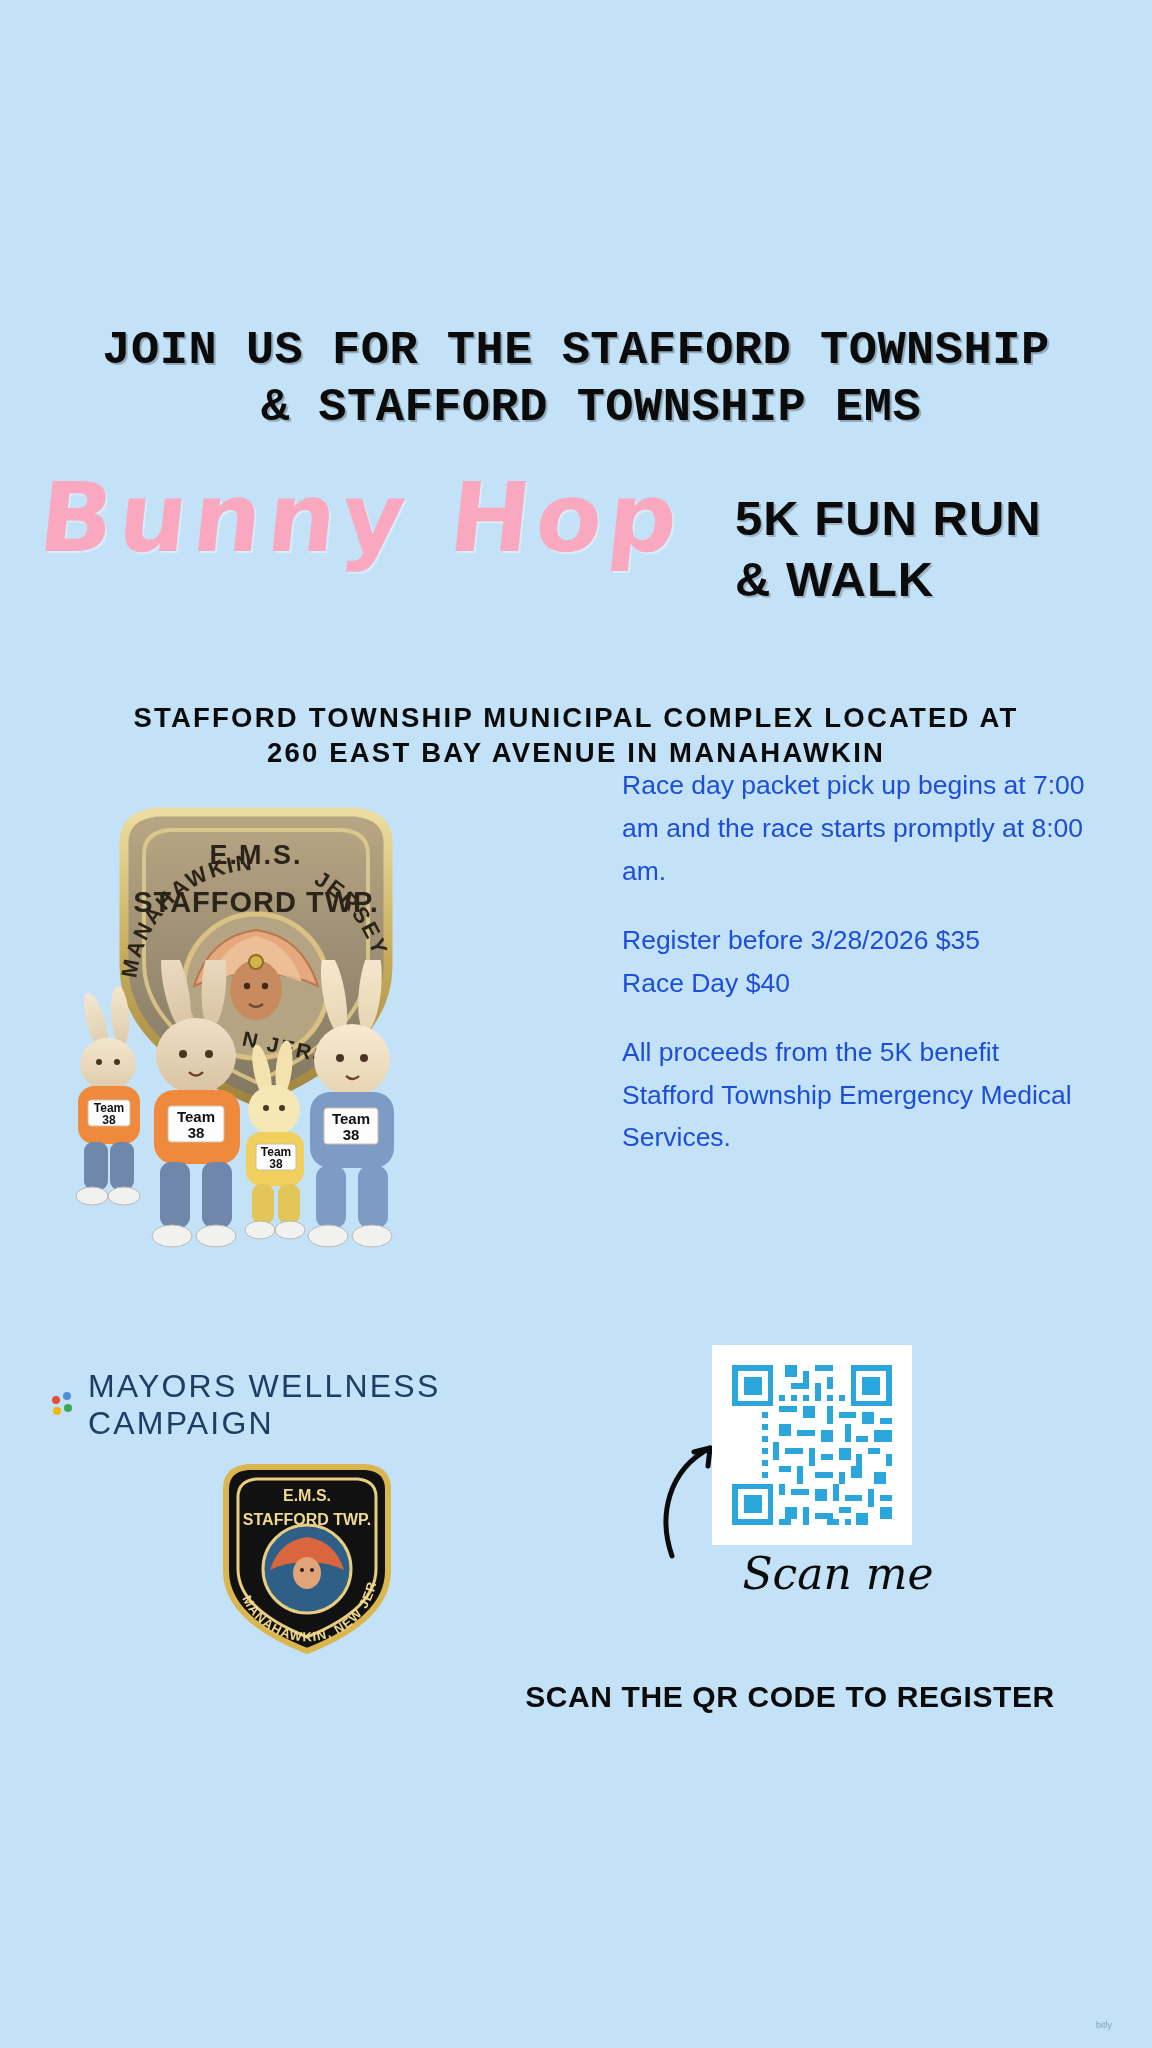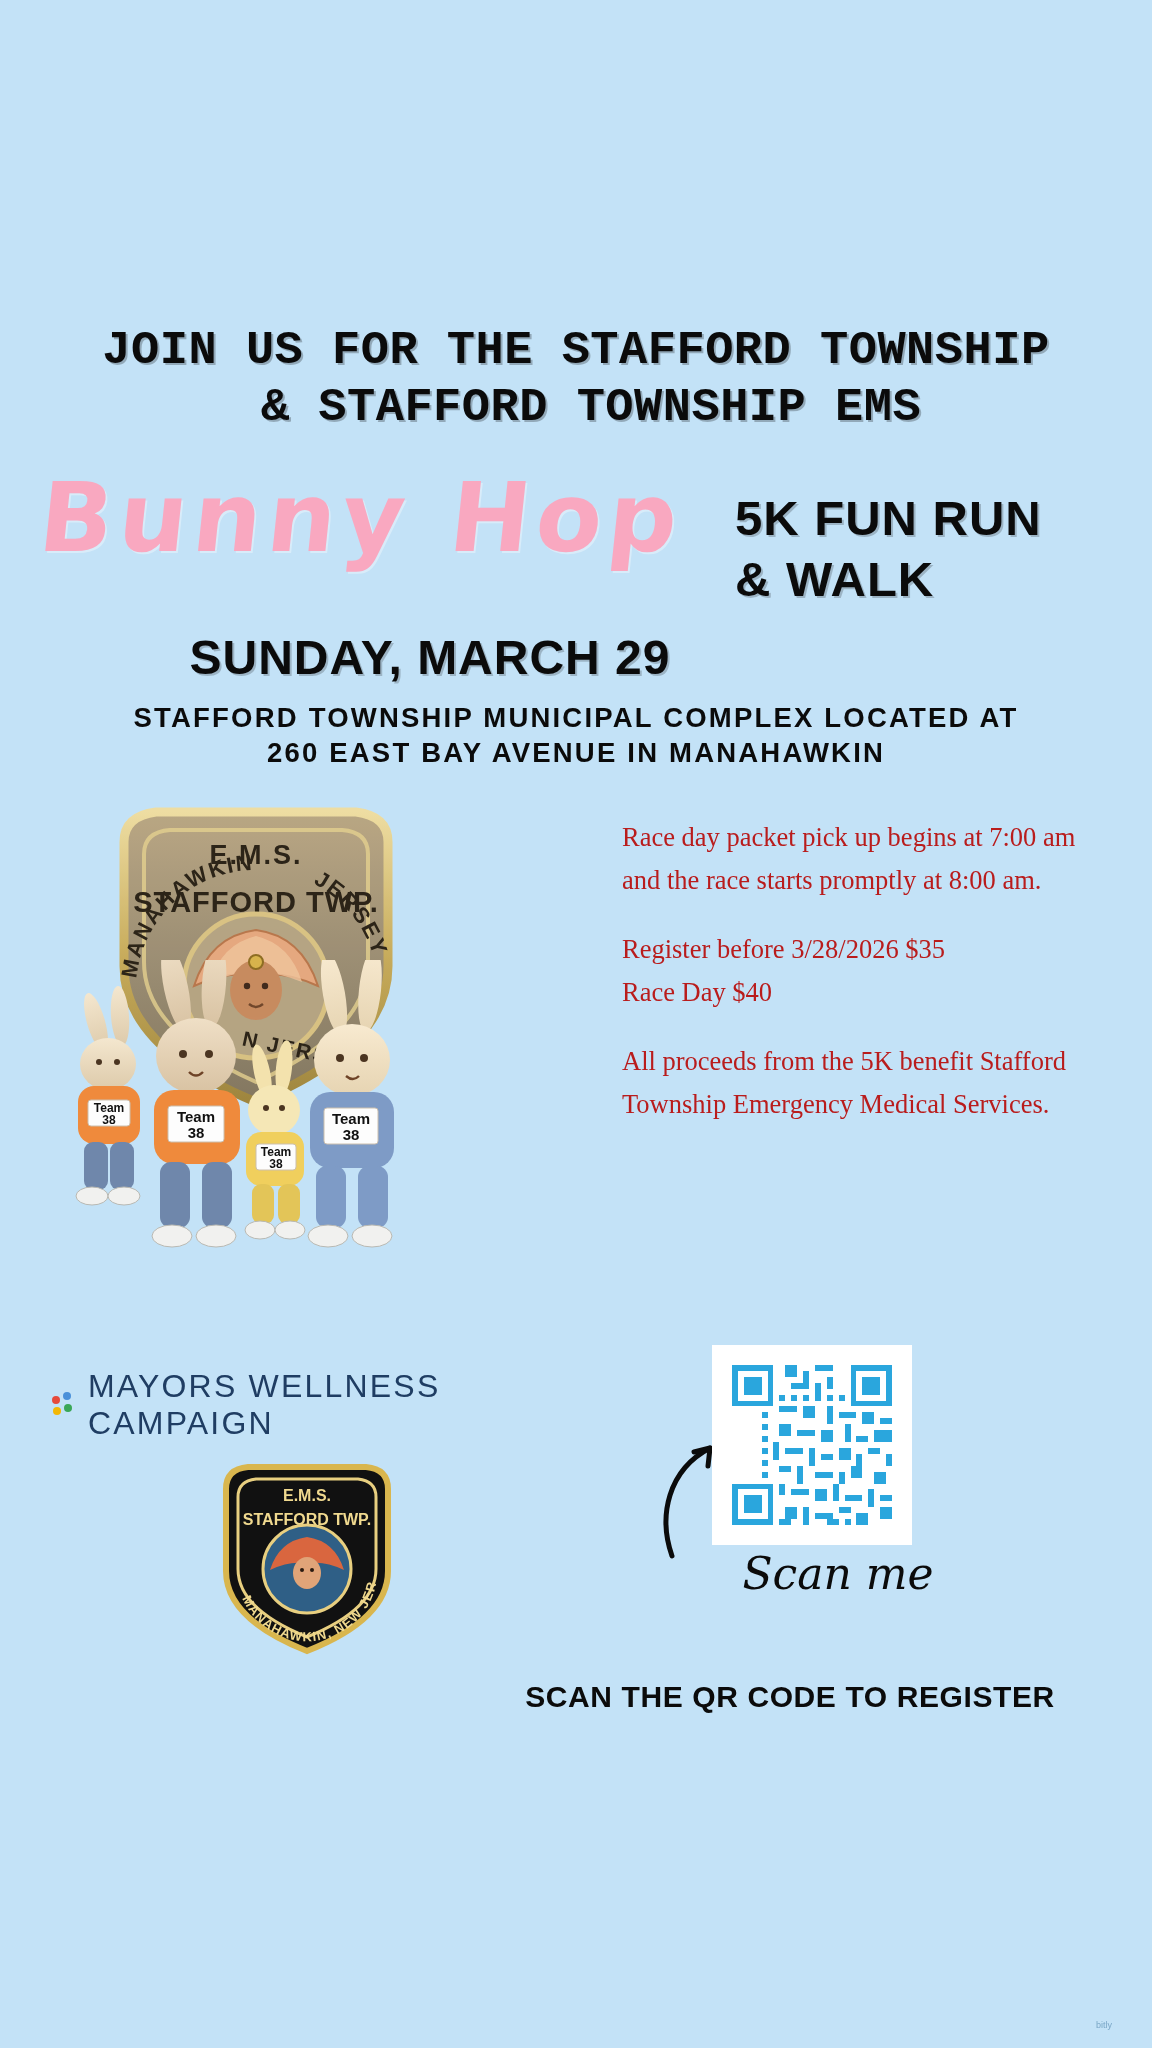--- a/index.html
+++ b/index.html
@@ -94,27 +94,27 @@
     font-size: 27.5px;
     line-height: 1.28;
     color: #0b0b0b;
     letter-spacing: 2.2px;
   }
   .venue span { display: block; }
 
   
   .infocol {
     position: absolute;
-    top: 816px;
+    top: 764px;
     left: 622px;
     width: 470px;
-    font-family: Liberation Serif, serif;
+    font-family: Liberation Sans, sans-serif;
     font-size: 26.5px;
     line-height: 1.62;
-    color: #b91c1c;
+    color: #1d4ed8;
   }
   .infocol p { margin: 0 0 26px 0; }
   .infocol p.tight { margin-bottom: 26px; }
 
   
   .badge-big {
     position: absolute;
     left: 96px;
     top: 790px;
     width: 320px;
@@ -235,21 +235,20 @@
     <span class="l2">&amp; STAFFORD TOWNSHIP EMS</span>
   </div>
 
   <div class="bunnyhop">Bunny Hop</div>
 
   <div class="fiveK">
     <span>5K FUN RUN</span>
     <span>&amp; WALK</span>
   </div>
 
-  <div class="dateline">SUNDAY, MARCH 29</div>
 
   <div class="venue">
     <span>STAFFORD TOWNSHIP MUNICIPAL COMPLEX LOCATED AT</span>
     <span>260 EAST BAY AVENUE IN MANAHAWKIN</span>
   </div>
 
   <svg class="badge-big" viewBox="0 0 320 330">
     <defs>
       <linearGradient id="gshield" x1="0" y1="0" x2="0" y2="1">
         <stop offset="0%" stop-color="#b9a27a"></stop>

